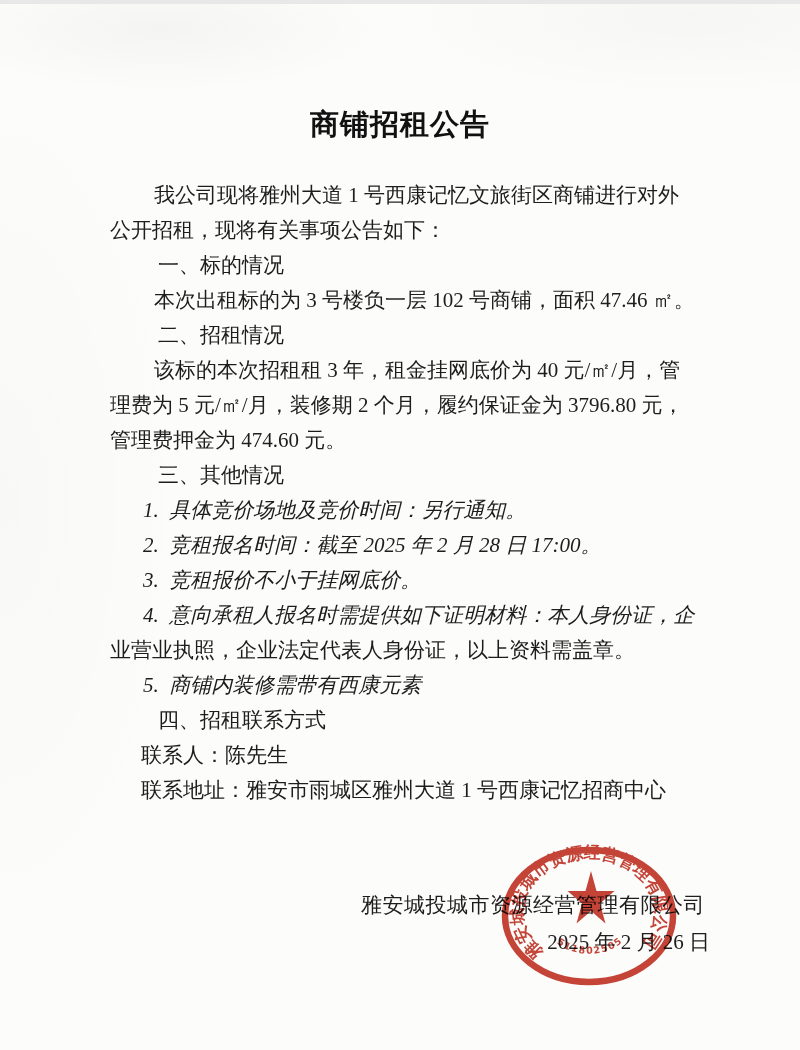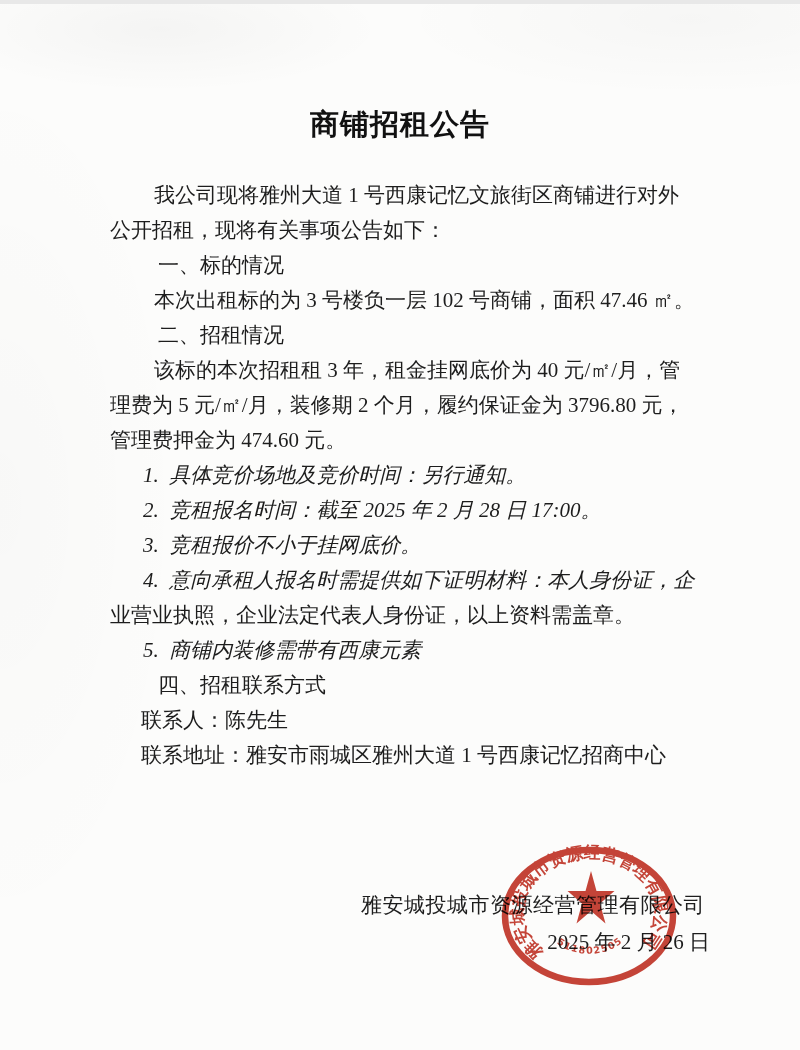--- a/index.html
+++ b/index.html
@@ -105,20 +105,21 @@
 
   <div class="doc-lines" id="doc-lines">
       <div class="line l-parafirst">我公司现将雅州大道 1 号西康记忆文旅街区商铺进行对外</div>
       <div class="line l-para">公开招租，现将有关事项公告如下：</div>
       <div class="line l-heading">一、标的情况</div>
       <div class="line l-parafirst">本次出租标的为 3 号楼负一层 102 号商铺，面积 47.46 ㎡。</div>
       <div class="line l-heading">二、招租情况</div>
       <div class="line l-parafirst">该标的本次招租租 3 年，租金挂网底价为 40 元/㎡/月，管</div>
       <div class="line l-para">理费为 5 元/㎡/月，装修期 2 个月，履约保证金为 3796.80 元，</div>
       <div class="line l-para">管理费押金为 474.60 元。</div>
+      <div class="line l-heading">三、其他情况</div>
       <div class="line l-list">1.  具体竞价场地及竞价时间：另行通知。</div>
       <div class="line l-list">2.  竞租报名时间：截至 2025 年 2 月 28 日 17:00。</div>
       <div class="line l-list">3.  竞租报价不小于挂网底价。</div>
       <div class="line l-list">4.  意向承租人报名时需提供如下证明材料：本人身份证，企</div>
       <div class="line l-para">业营业执照，企业法定代表人身份证，以上资料需盖章。</div>
       <div class="line l-list">5.  商铺内装修需带有西康元素</div>
       <div class="line l-heading">四、招租联系方式</div>
       <div class="line l-contact">联系人：陈先生</div>
       <div class="line l-contact">联系地址：雅安市雨城区雅州大道 1 号西康记忆招商中心</div>
     </div>

